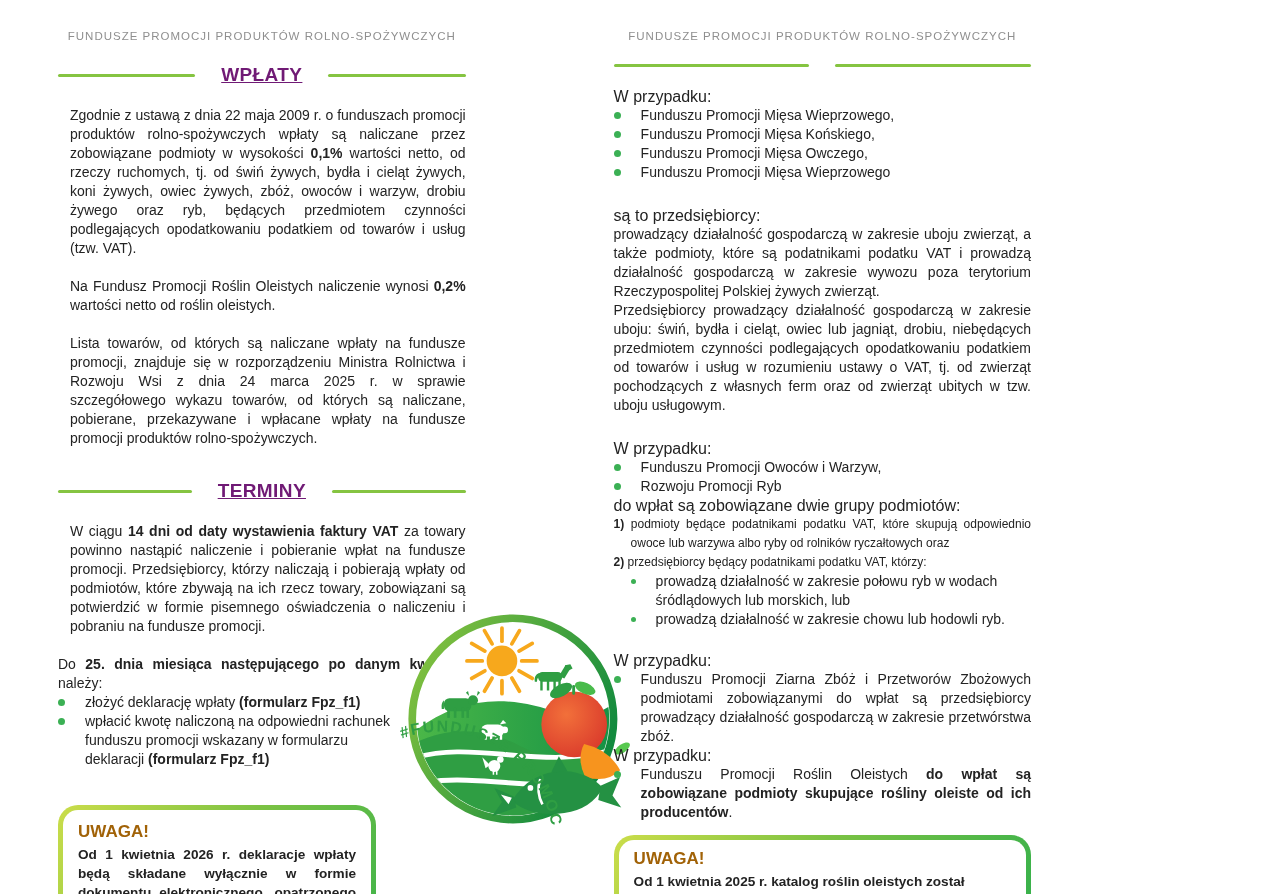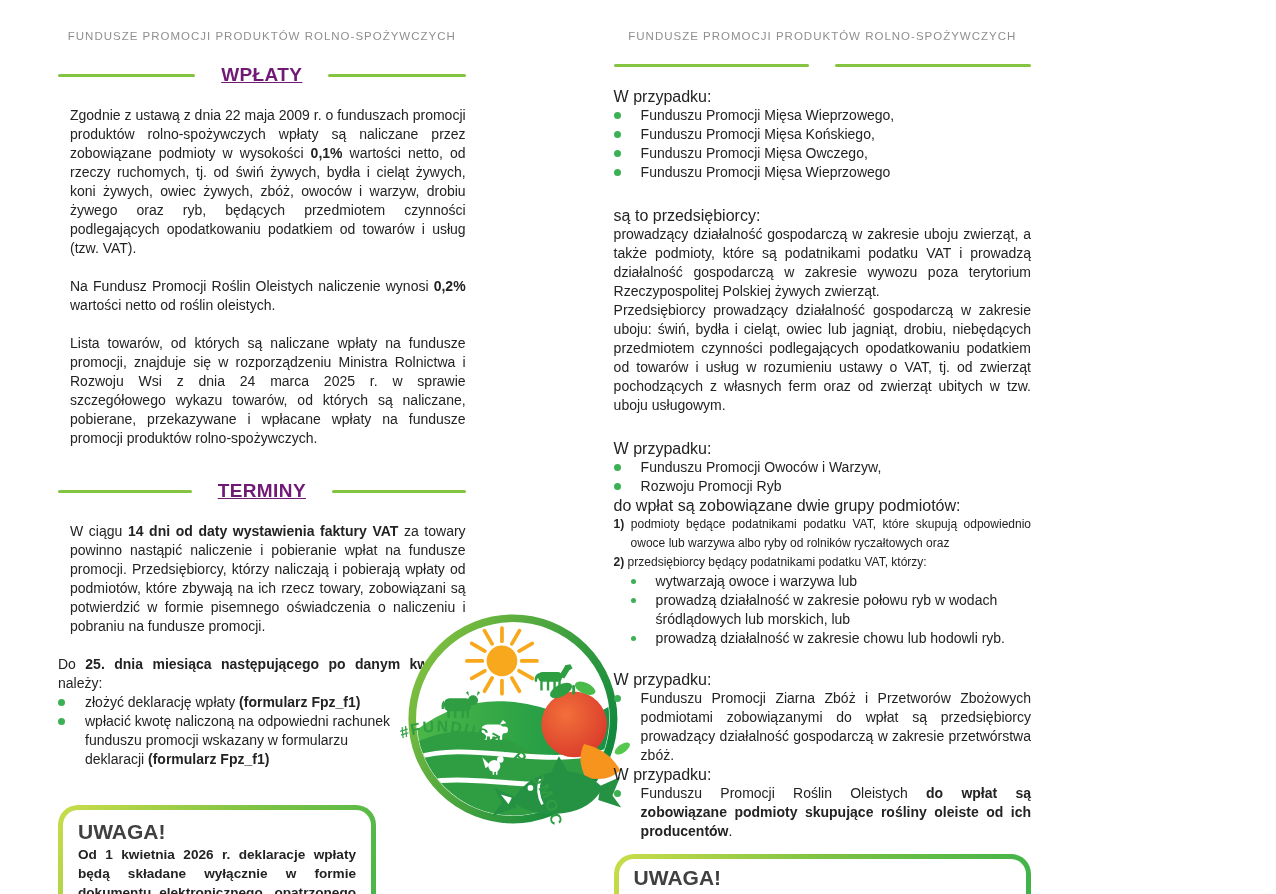--- a/index.html
+++ b/index.html
@@ -19,21 +19,21 @@
   .li{display:flex;gap:20px;font-size:14px;line-height:19px;}
   .li .dot{width:7px;height:7px;border-radius:50%;background:#3bb054;margin-top:6px;flex:none;}
   .li .txt{flex:1;}
   .li .just{text-align:justify;}
   .sub{margin-left:17px;}
   .sub .dot{width:5px;height:5px;margin-top:7px;}
   .hang{font-size:12px;line-height:19px;text-align:justify;margin:0;padding-left:17px;text-indent:-17px;}
   .narrow{width:352px;}
   .uwaga{background:linear-gradient(125deg,#cbdd4a 0%,#7cc243 45%,#33b04c 100%);border-radius:20px;padding:5px;box-sizing:border-box;}
   .uwaga .inner{background:#fff;border-radius:15px;padding:11px 15px 14px 15px;}
-  .uwaga-title{color:#404040;font-size:21px;font-weight:bold;line-height:22px;}
+  .uwaga-title{color:#a16207;font-size:17px;font-weight:bold;line-height:22px;}
   .uwaga-body{font-size:13.6px;font-weight:bold;line-height:19px;text-align:justify;margin:2px 0 0 0;}
   .bottom-row{margin-top:36px;width:318px;}
   .logo{position:absolute;left:398px;top:604px;}
   .mt24{margin-top:24px;}
   .mt22{margin-top:22px;}
   .uwaga-wide{margin-top:13px;}
 </style>
 </head>
 <body>
 
@@ -241,24 +241,20 @@
             <span class="dot"></span>
             <span class="txt">Rozwoju Promocji Ryb</span>
           </div>
       </div>
       <p class="label">do wpłat są zobowiązane dwie grupy podmiotów:</p>
       <p class="hang"><b>1)</b> podmioty będące podatnikami podatku VAT, które skupują odpowiednio owoce lub warzywa albo ryby od rolników ryczałtowych oraz</p>
       <p class="hang"><b>2)</b> przedsiębiorcy będący podatnikami podatku VAT, którzy:</p>
       <div class="blist sub">
         <div class="li">
             <span class="dot"></span>
-            <span class="txt">wytwarzają owoce i warzywa lub</span>
-          </div>
-        <div class="li">
-            <span class="dot"></span>
             <span class="txt">prowadzą działalność w zakresie połowu ryb w wodach śródlądowych lub morskich, lub</span>
           </div>
         <div class="li">
             <span class="dot"></span>
             <span class="txt">prowadzą działalność w zakresie chowu lub hodowli ryb.</span>
           </div>
       </div>
     </div>
 
     <div class="mt22">

